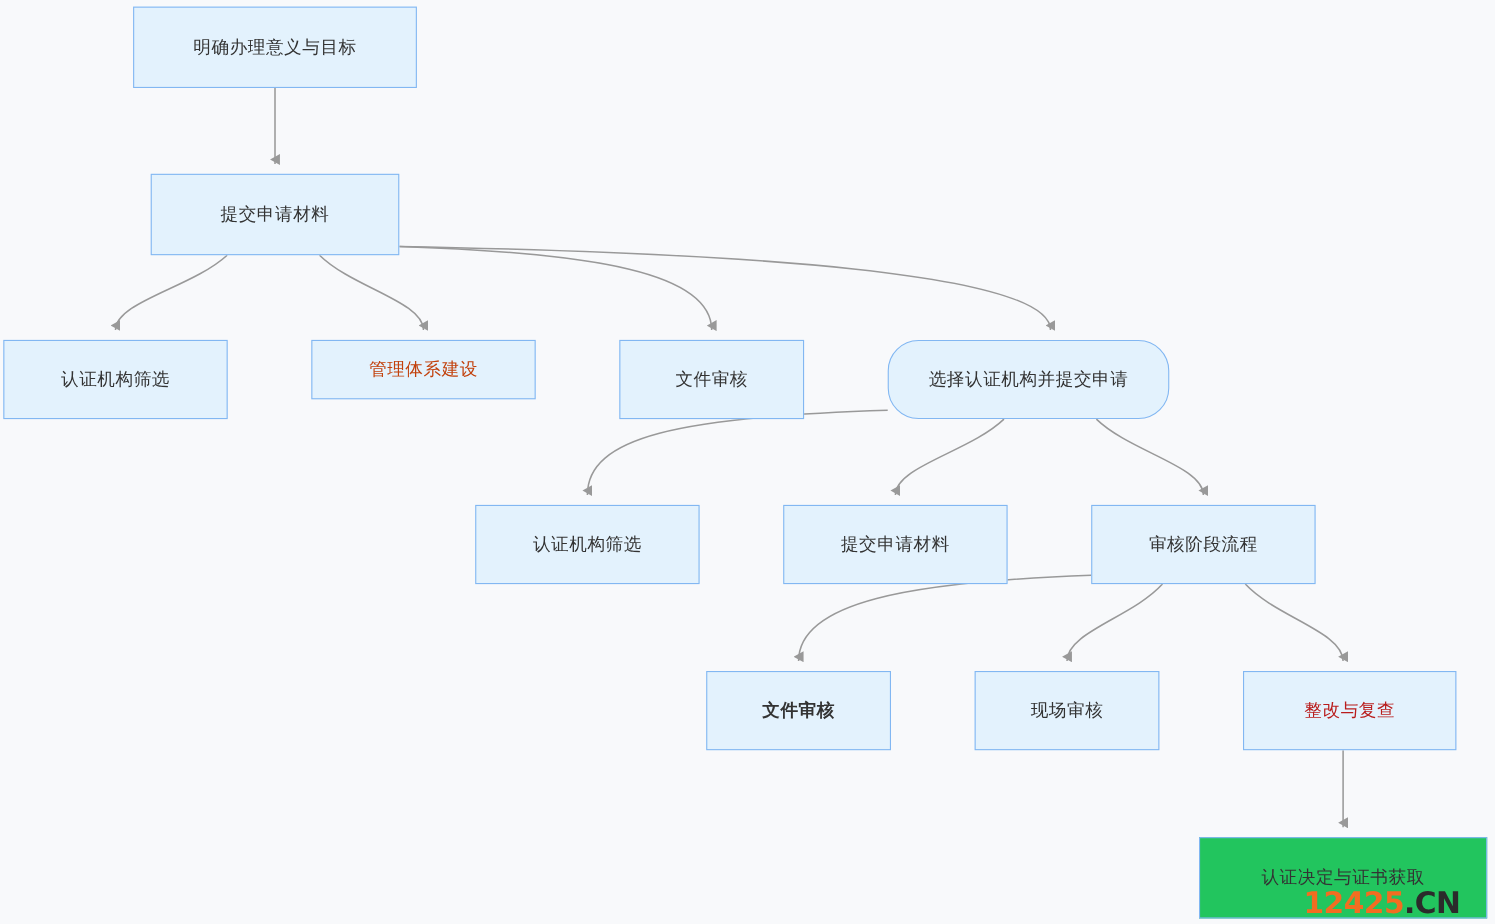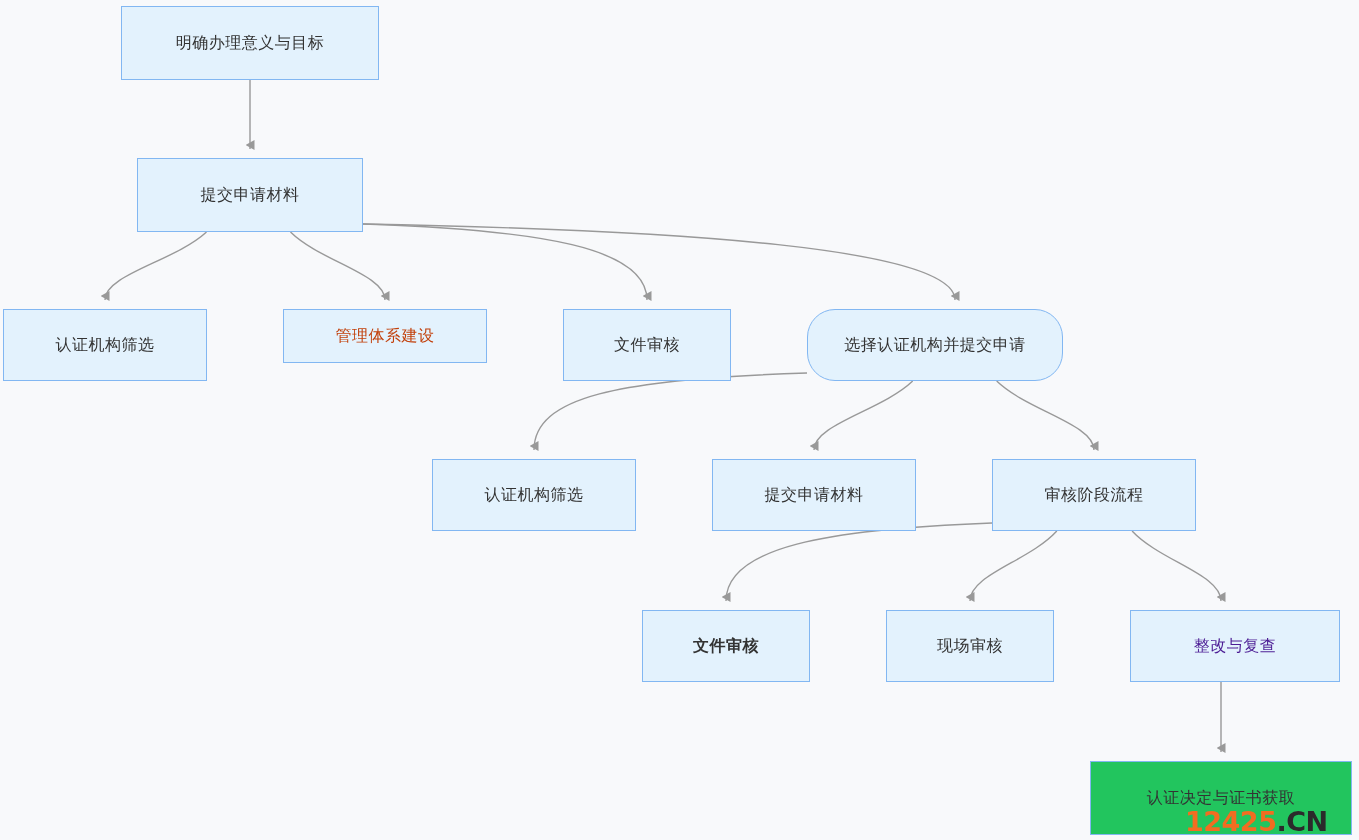--- a/index.html
+++ b/index.html
@@ -116,21 +116,21 @@
       </div>
       <div class="node" style="left: 992px; top: 459px; width: 204px; height: 72px; background: rgb(227, 242, 253); border-color: rgb(130, 183, 242); color: rgb(51, 51, 51);">
         <span class="node-label">审核阶段流程</span>
       </div>
       <div class="node" style="left: 642px; top: 610px; width: 168px; height: 72px; background: rgb(227, 242, 253); border-color: rgb(130, 183, 242); color: rgb(51, 51, 51); font-weight: bold;">
         <span class="node-label">文件审核</span>
       </div>
       <div class="node" style="left: 886px; top: 610px; width: 168px; height: 72px; background: rgb(227, 242, 253); border-color: rgb(130, 183, 242); color: rgb(51, 51, 51);">
         <span class="node-label">现场审核</span>
       </div>
-      <div class="node" style="left: 1130px; top: 610px; width: 210px; height: 72px; background: rgb(227, 242, 253); border-color: rgb(130, 183, 242); color: #4c1d95;">
+      <div class="node" style="left: 1130px; top: 610px; width: 194px; height: 72px; background: rgb(227, 242, 253); border-color: rgb(130, 183, 242); color: #b91c1c;">
         <span class="node-label">整改与复查</span>
       </div>
       <div class="node" style="left: 1090px; top: 761px; width: 262px; height: 74px; background: #22c55e; border-color: rgb(130, 183, 242); color: rgb(51, 51, 51);">
         <span class="node-label">认证决定与证书获取</span>
       </div>
     </div>
 
   <div id="watermark" style="left: 1185px; top: 808px; text-align: center;">
     <span class="wm-num" style="color: rgb(242, 109, 33);">12425</span><span class="wm-dot" style="color: rgb(43, 43, 43);">.</span><span class="wm-tld" style="color: rgb(43, 43, 43);">CN</span>
   </div>

